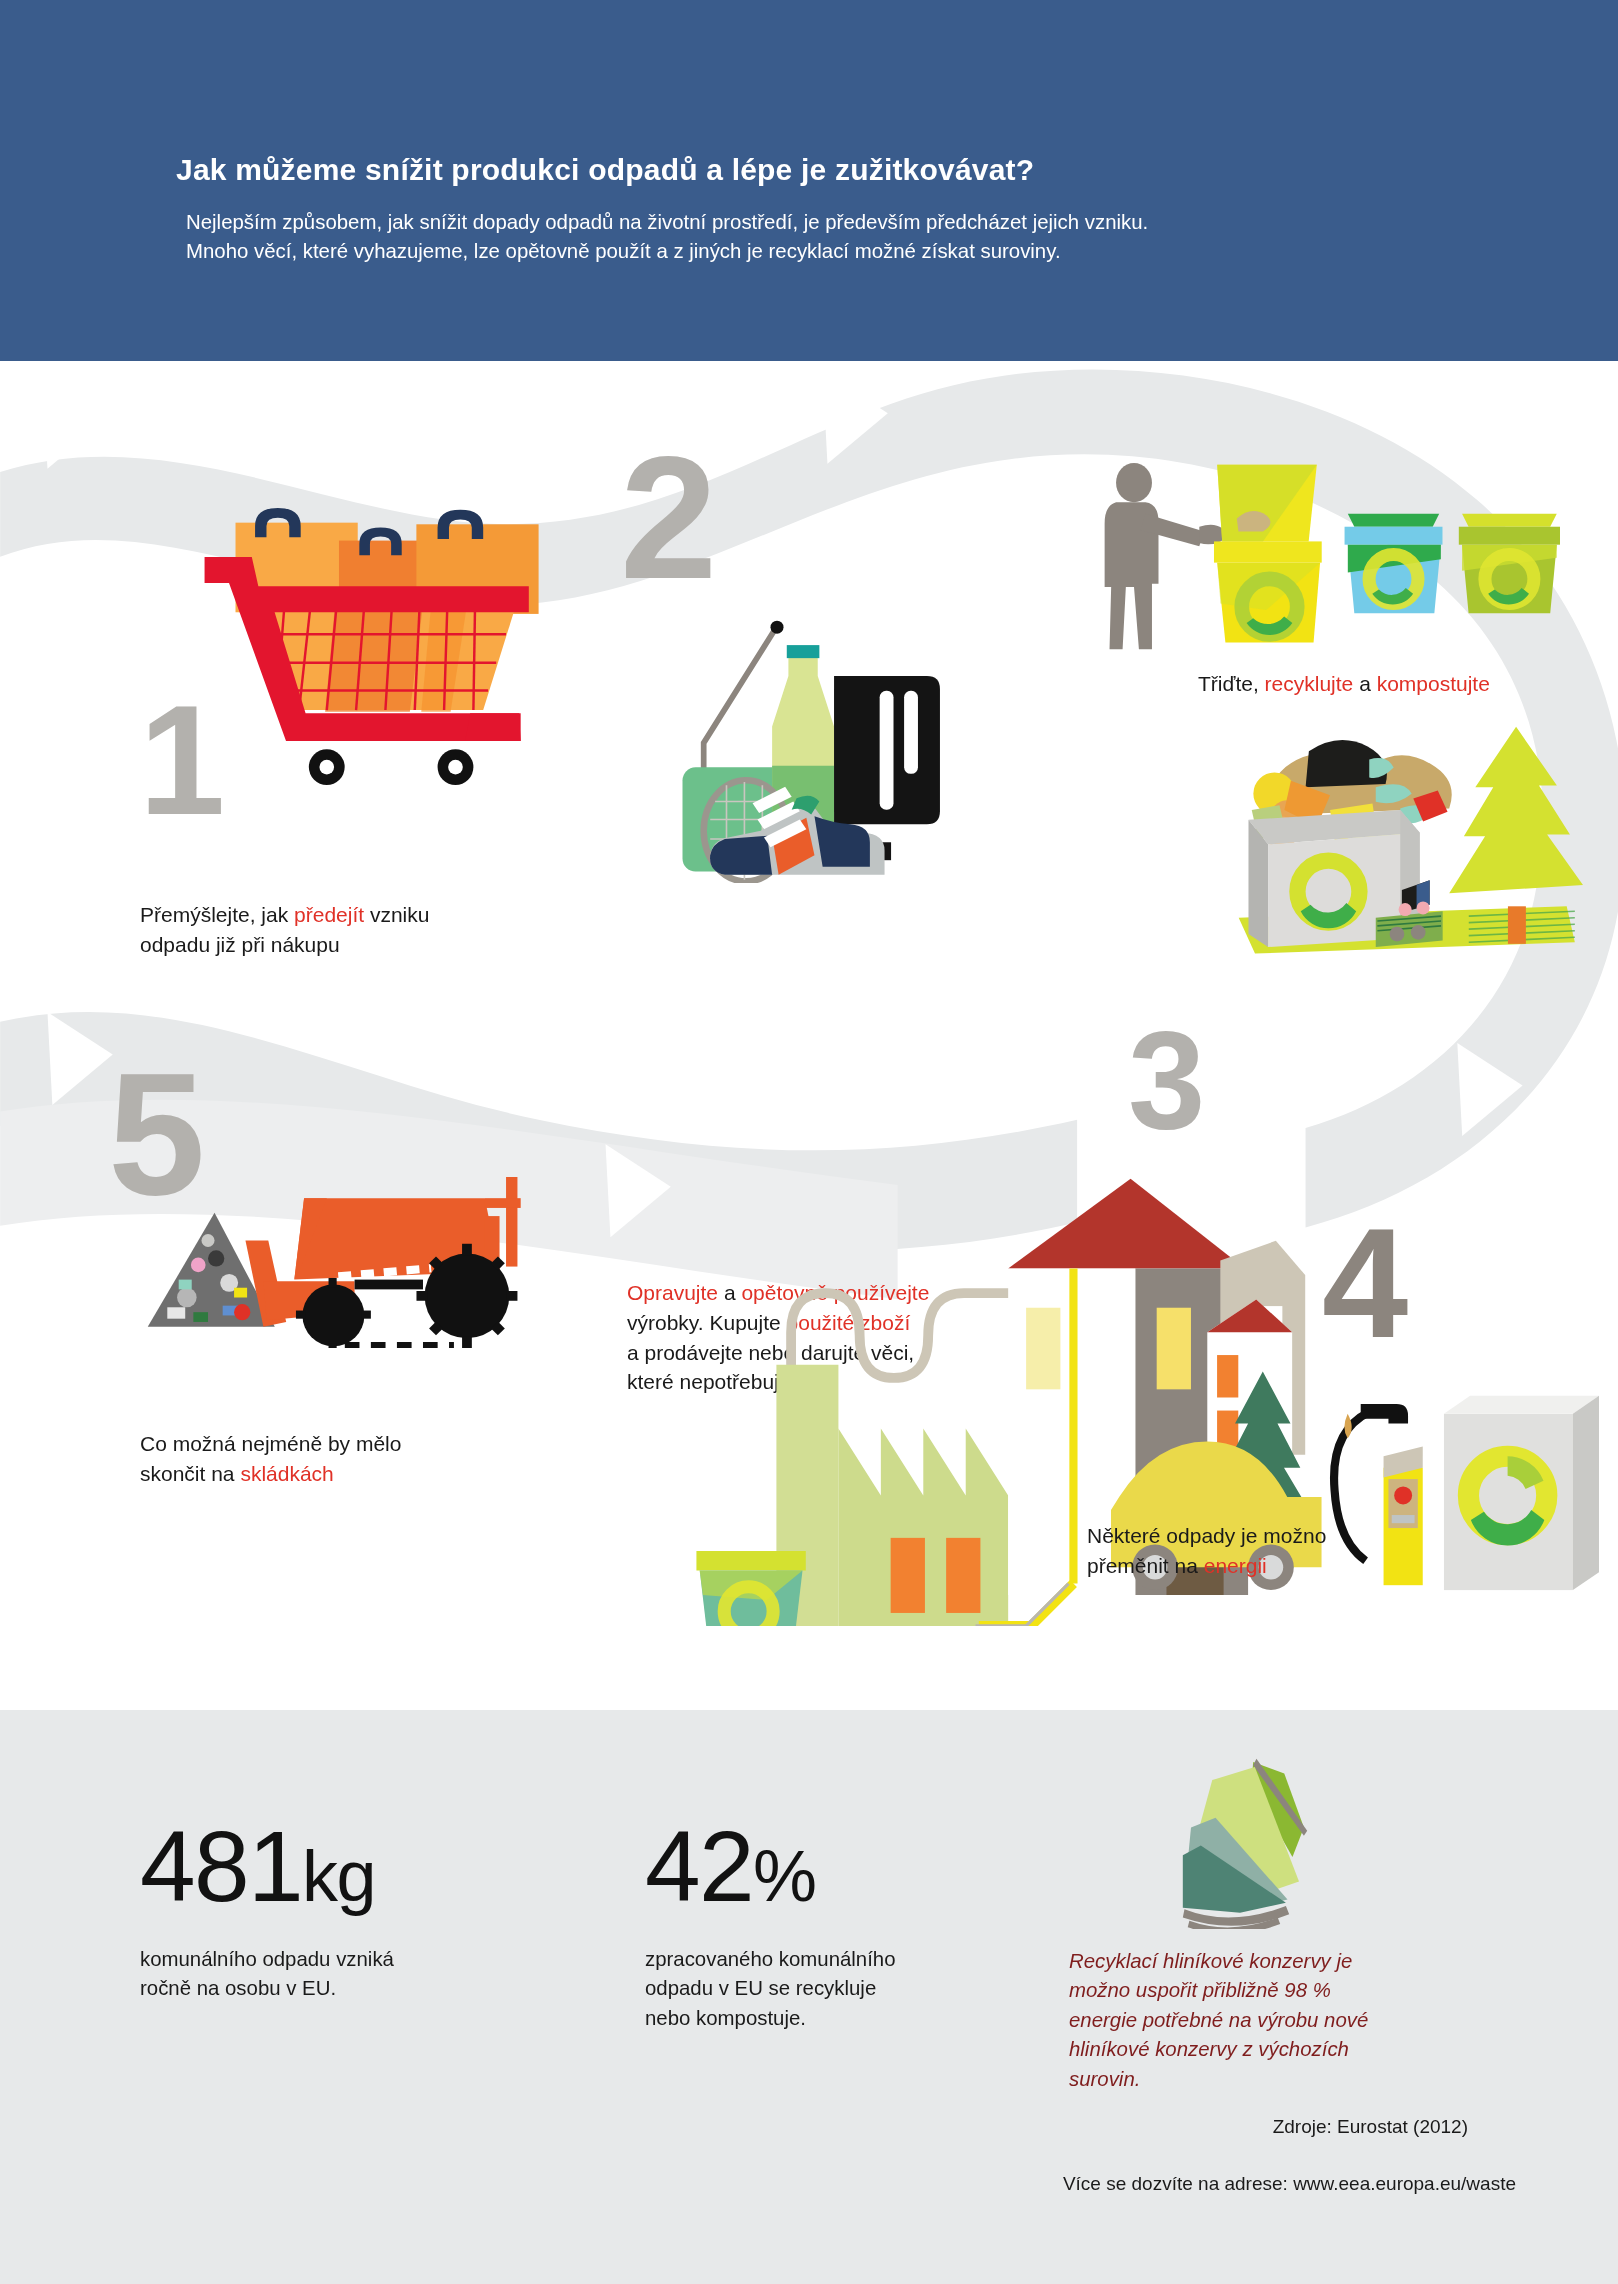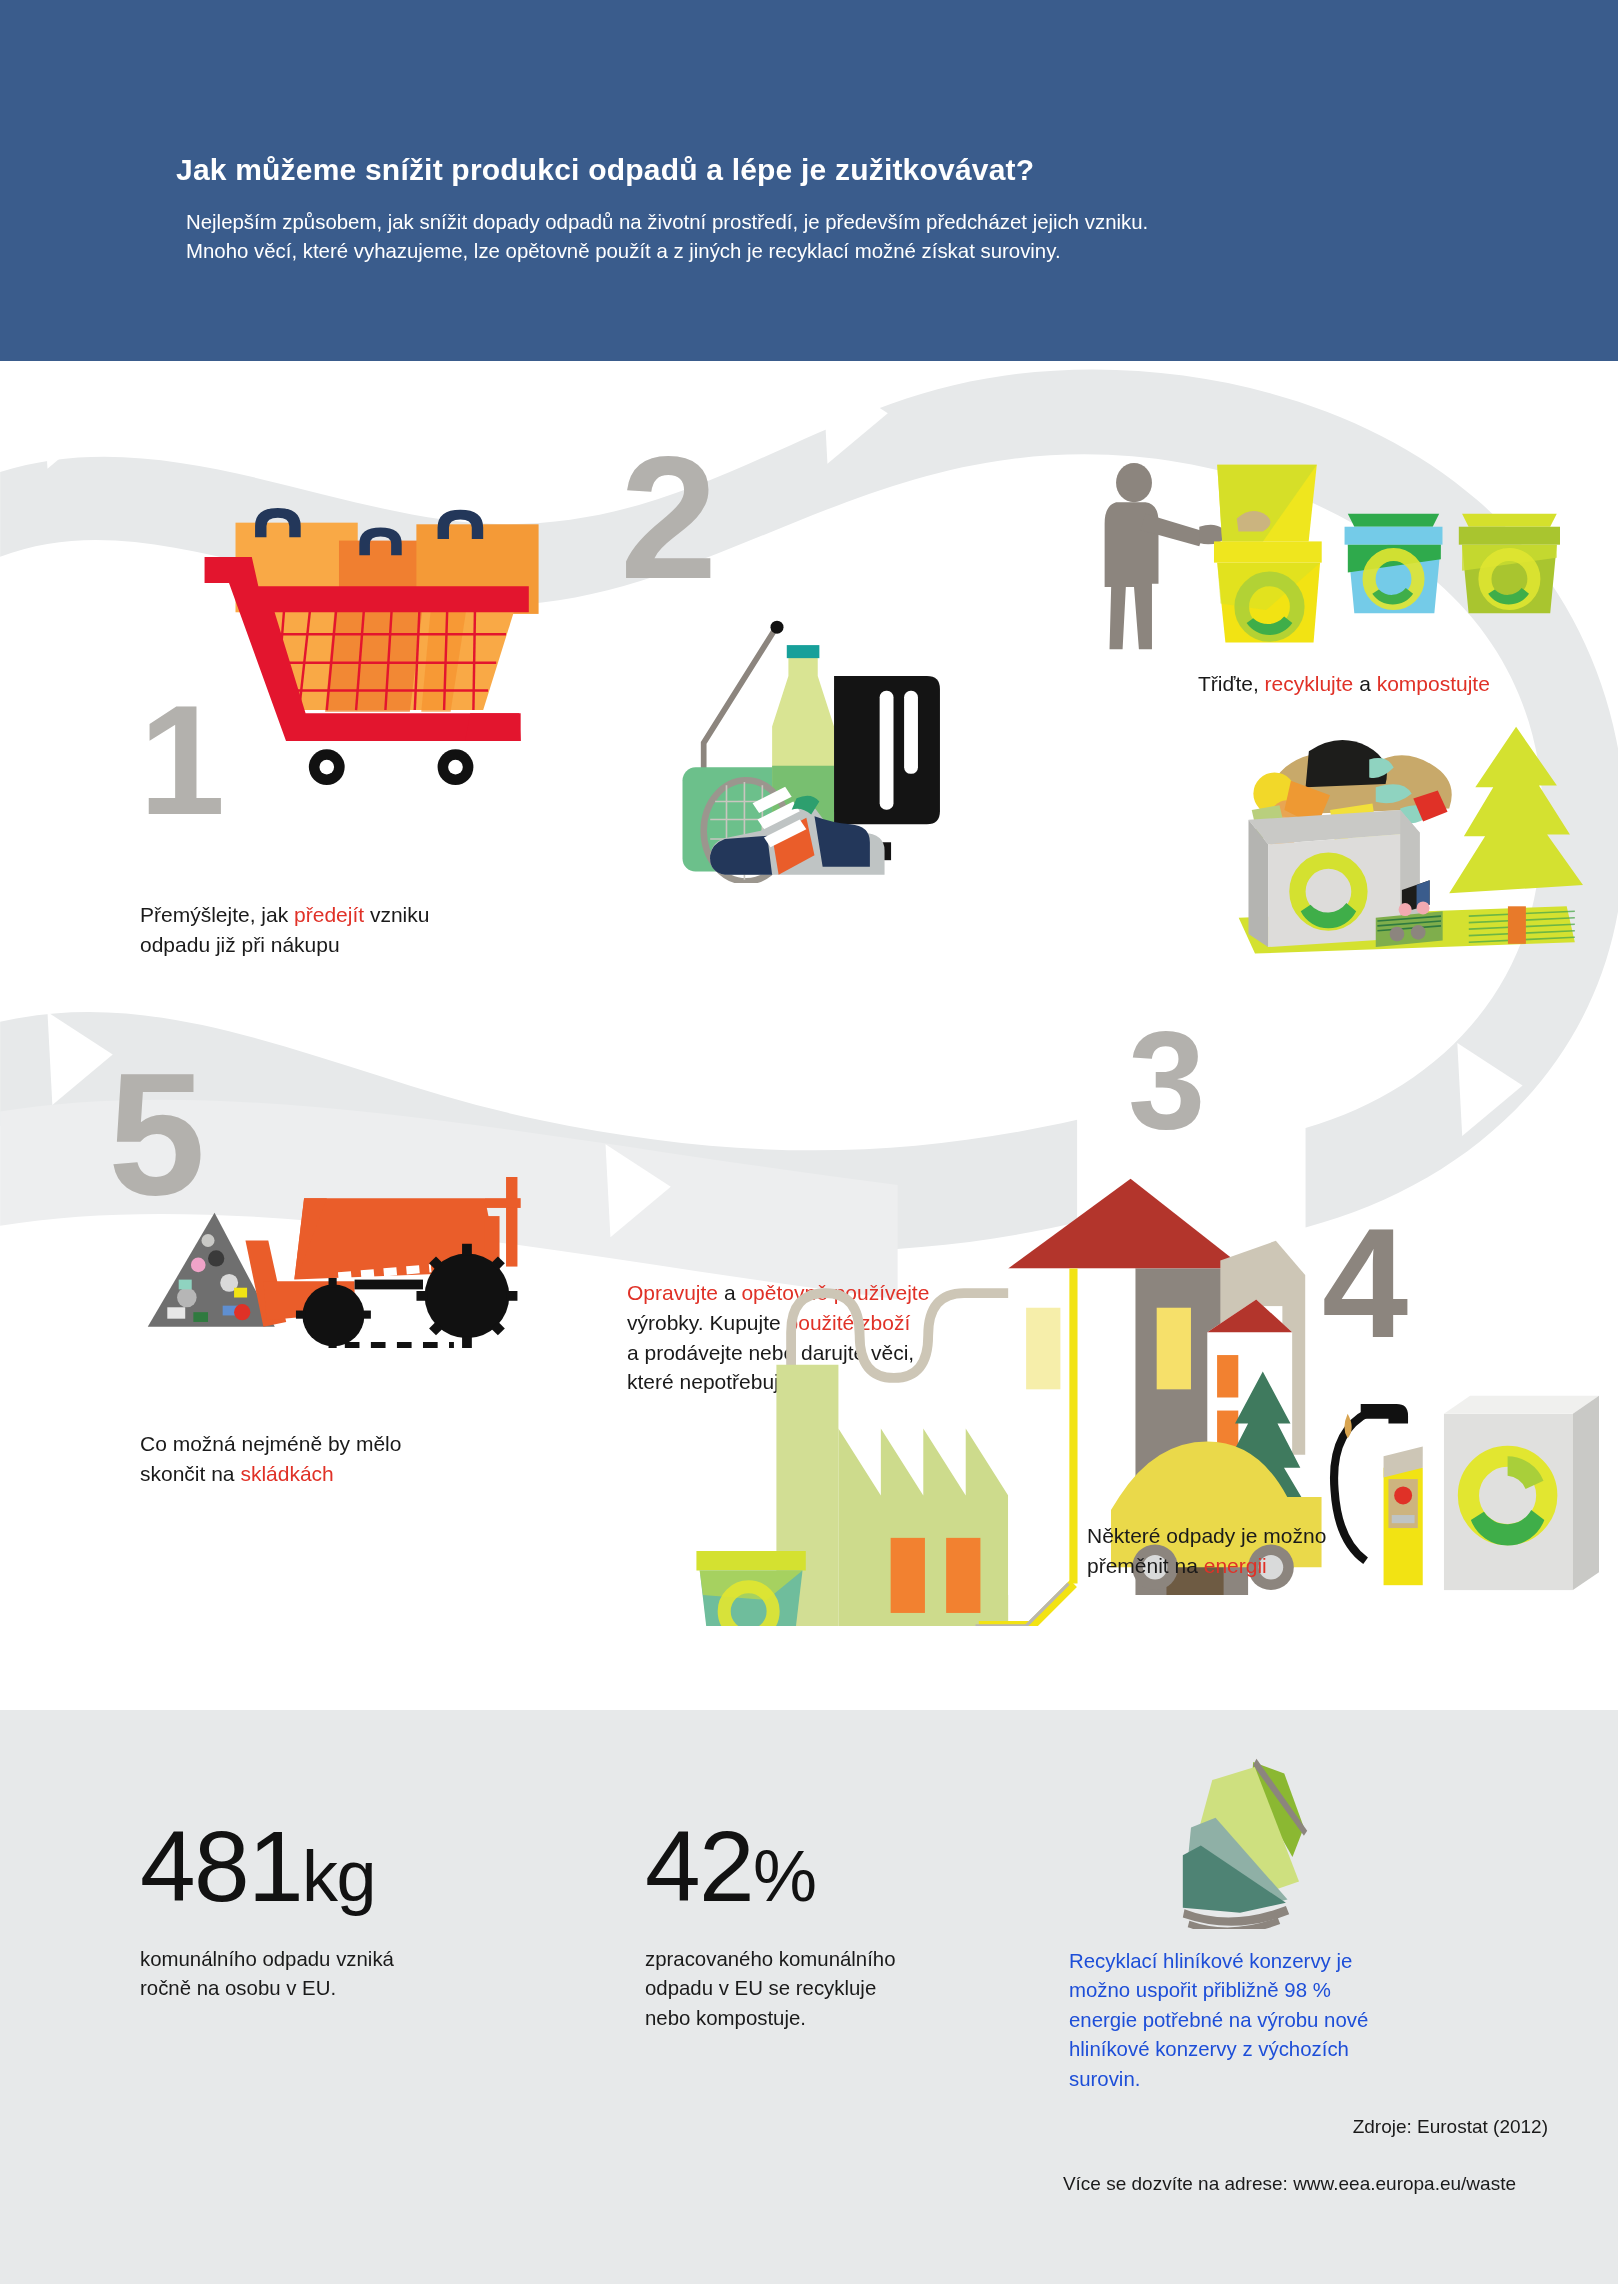--- a/index.html
+++ b/index.html
@@ -57,21 +57,21 @@
   .stat{position:absolute;}
   .stat-big{
     font-size:100px;line-height:1;color:#121212;font-weight:400;
     letter-spacing:-1.6px;font-family:"Liberation Sans",sans-serif;
   }
   .stat-big .unit{font-size:72px;}
   .stat-text{
     margin-top:29px;font-size:20.4px;line-height:1.44;color:#1a1a1a;
   }
   .stat3-text{
-    font-size:20.4px;line-height:1.44;color:#1d4ed8;
+    font-size:20.4px;line-height:1.44;color:#7f1d1d;font-style:italic;
   }
   .source{
     position:absolute;font-size:19px;color:#1a1a1a;text-align:right;
   }
 </style>
 </head>
 <body>
 
 <div class="header">
   <div class="header-inner">
@@ -451,16 +451,16 @@
     </svg>
   </div>
   <div class="stat3-text" style="position:absolute;left:1069px;top:237px;width:457px;">
     <div>Recyklací hliníkové konzervy je</div>
     <div>možno uspořit přibližně 98 %</div>
     <div>energie potřebné na výrobu nové</div>
     <div>hliníkové konzervy z výchozích</div>
     <div>surovin.</div>
   </div>
 
-  <div class="source" style="left:848px;top:406px;width:700px;">Zdroje: Eurostat (2012)</div>
+  <div class="source" style="left:768px;top:406px;width:700px;">Zdroje: Eurostat (2012)</div>
   <div class="source" style="left:816px;top:447px;width:700px;margin-top:16px;">Více se dozvíte na adrese: www.eea.europa.eu/waste</div>
 </div>
 
 
 </body></html>

